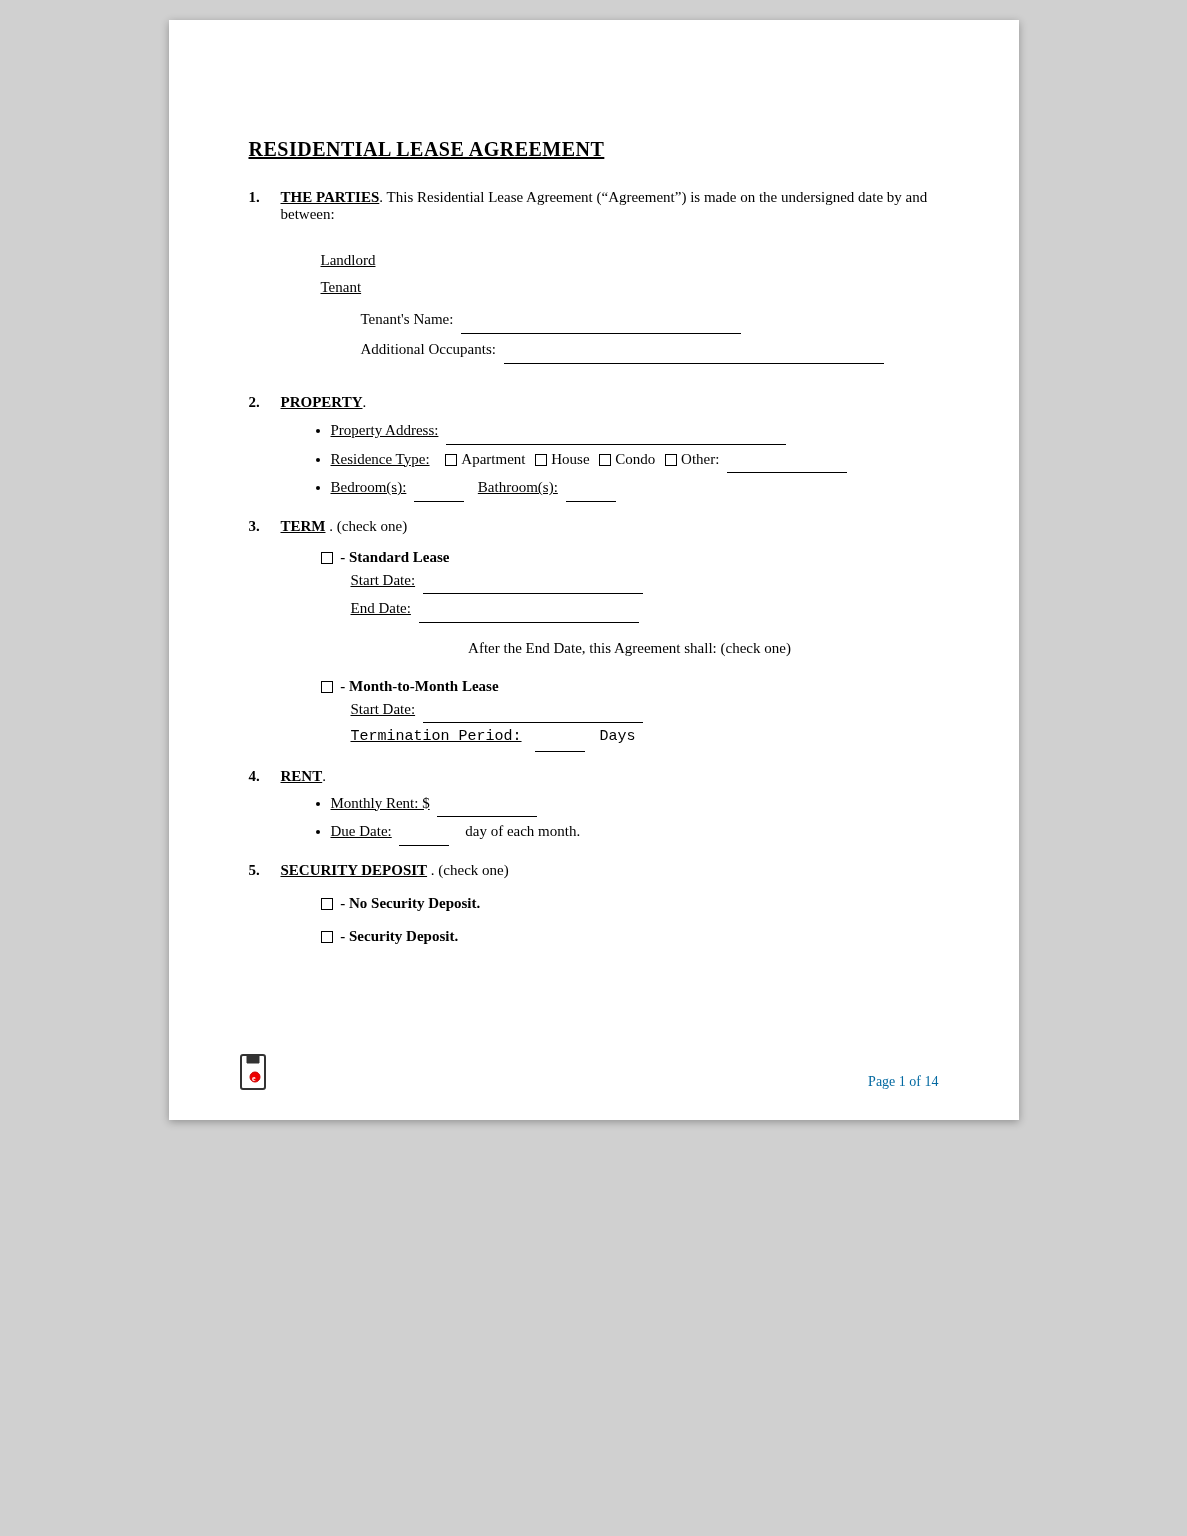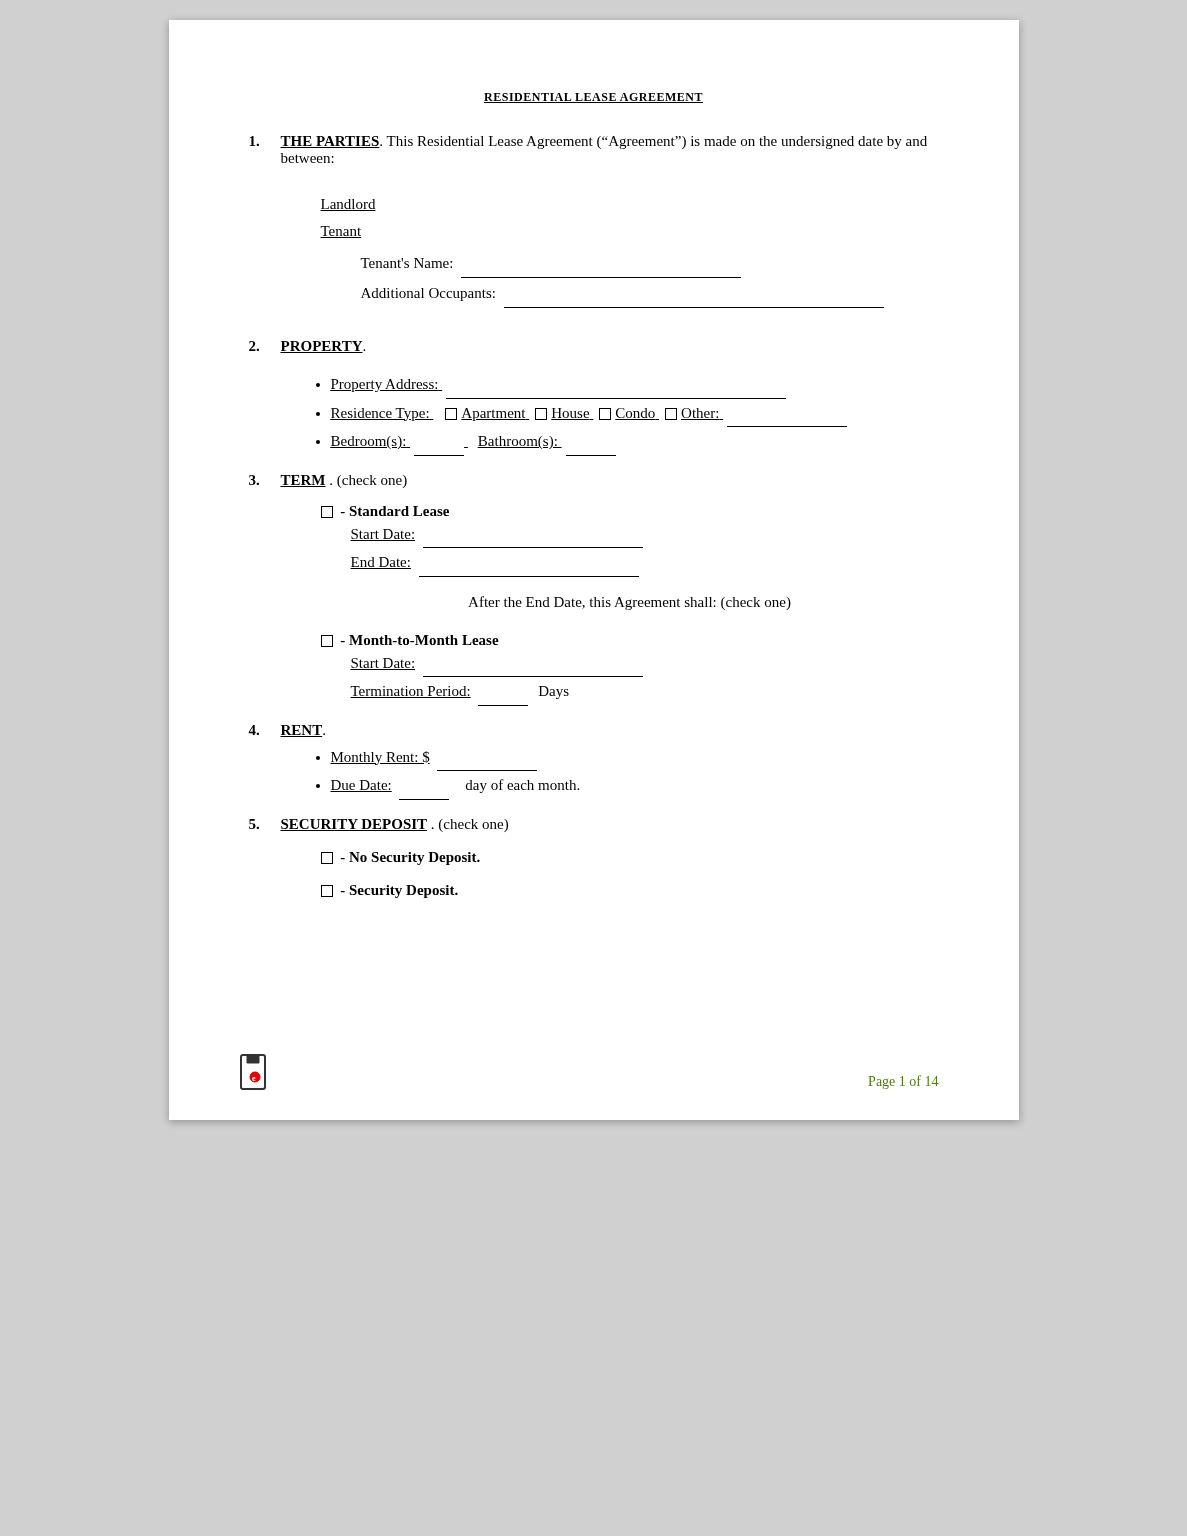--- a/index.html
+++ b/index.html
@@ -21,26 +21,26 @@
     .page {
       background: #ffffff;
       width: 850px;
       min-height: 1100px;
       padding: 70px 80px 70px 80px;
       position: relative;
       box-shadow: 0 2px 8px rgba(0,0,0,0.3);
     }
 
     .title {
-      text-align: center;
-      font-size: 12px;
+      font-size: 20px;
       font-weight: bold;
       text-decoration: underline;
       margin-bottom: 28px;
       letter-spacing: 0.5px;
+      margin-top: 48px;
     }
 
     .bold {
       font-weight: bold;
     }
 
     .underline {
       text-decoration: underline;
     }
 
@@ -87,21 +87,21 @@
       border: 1px solid #000;
       vertical-align: middle;
       margin-right: 4px;
     }
 
     .page-footer {
       position: absolute;
       bottom: 30px;
       right: 80px;
       font-size: 14px;
-      color: #4d7c0f;
+      color: #0369a1;
     }
 
     .page-footer-icon {
       position: absolute;
       bottom: 22px;
       left: 70px;
       font-size: 28px;
       color: #333;
     }
 
@@ -169,21 +169,21 @@
           </div>
         </div>
       </div>
     </div>
   </div>
 
   <div class="numbered-section">
     <div class="number-col">2.</div>
     <div class="content-col">
       <span class="bold underline">PROPERTY</span><span>.</span>
-      <ul class="bullet-list" style="margin-top:15px;text-decoration:underline;">
+      <ul class="bullet-list" style="margin-top:5px;">
         <li>
           <span class="underline">Property Address:</span>
           <span class="field-line field-line-long" style="min-width:340px;"></span>
         </li>
         <li>
           <span class="underline">Residence Type:</span>
           <span style="margin-left:4px;padding-left:8px;">
             <span class="checkbox"></span><span>Apartment</span>
             <span style="margin-left:6px;"></span>
             <span class="checkbox"></span><span>House</span>
@@ -238,21 +238,21 @@
       <div style="margin-top:16px; margin-left:40px;">
         <div>
           <span class="checkbox"></span>
           <span class="bold">- Month-to-Month Lease</span>
         </div>
         <div style="margin-left:30px;">
           <div style="font-size:15px; line-height:1.9;">
             <span class="underline">Start Date:</span>
             <span class="field-line" style="min-width:220px;"></span>
           </div>
-          <div style="font-size:15px; line-height:1.9;">
+          <div style="font-size:15px; line-height:1.9;font-family:Liberation Mono, monospace;">
             <span class="underline">Termination Period:</span>
             <span class="field-line field-line-short"></span>
             <span style="margin-left:6px;">Days</span>
           </div>
         </div>
       </div>
     </div>
   </div>
 
   <div class="numbered-section">

